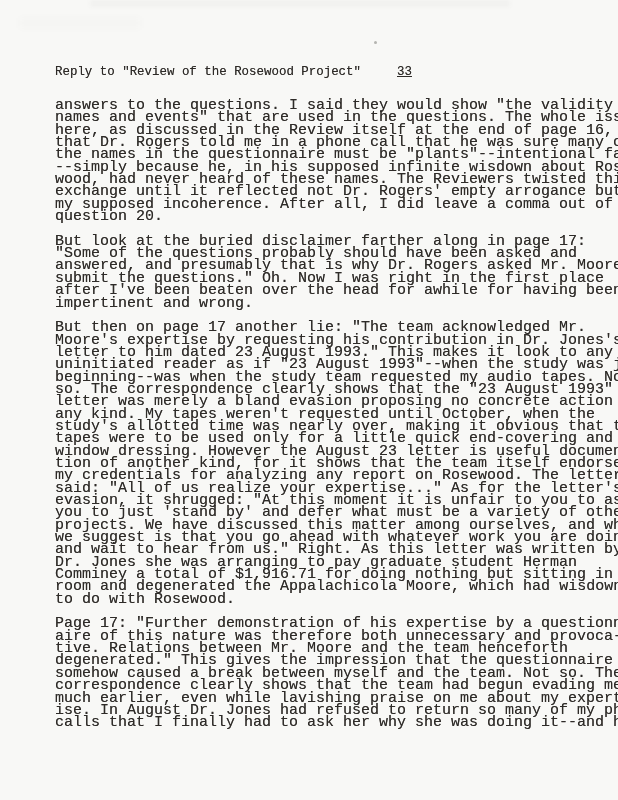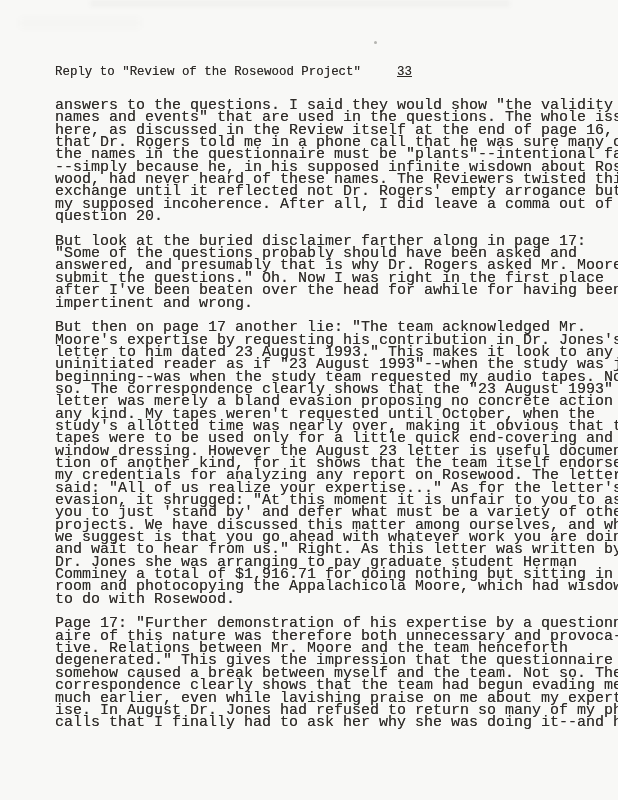--- a/index.html
+++ b/index.html
@@ -105,21 +105,21 @@
 tion of another kind, for it shows that the team itself endorsed
 my credentials for analyzing any report on Rosewood. The letter
 said: "All of us realize your expertise..." As for the letter's
 evasion, it shrugged: "At this moment it is unfair to you to ask
 you to just 'stand by' and defer what must be a variety of other
 projects. We have discussed this matter among ourselves, and what
 we suggest is that you go ahead with whatever work you are doing
 and wait to hear from us." Right. As this letter was written by
 Dr. Jones she was arranging to pay graduate student Herman
 Comminey a total of $1,916.71 for doing nothing but sitting in a
-<span>room and photocopying the </span><span class="u">Appalachicola</span><span> </span><span class="u">Moore</span><span>, which had wisdown</span>
+<span>room and degenerated the </span><span class="u">Appalachicola</span><span> </span><span class="u">Moore</span><span>, which had wisdown</span>
 to do with Rosewood.</pre>
       <pre class="para">Page 17: "Further demonstration of his expertise by a questionn-
 aire of this nature was therefore both unnecessary and provoca-
 tive. Relations between Mr. Moore and the team henceforth
 degenerated." This gives the impression that the questionnaire
 somehow caused a break between myself and the team. Not so. The
 correspondence clearly shows that the team had begun evading me
 much earlier, even while lavishing praise on me about my expert-
 ise. In August Dr. Jones had refused to return so many of my phone
 calls that I finally had to ask her why she was doing it--and her</pre>

